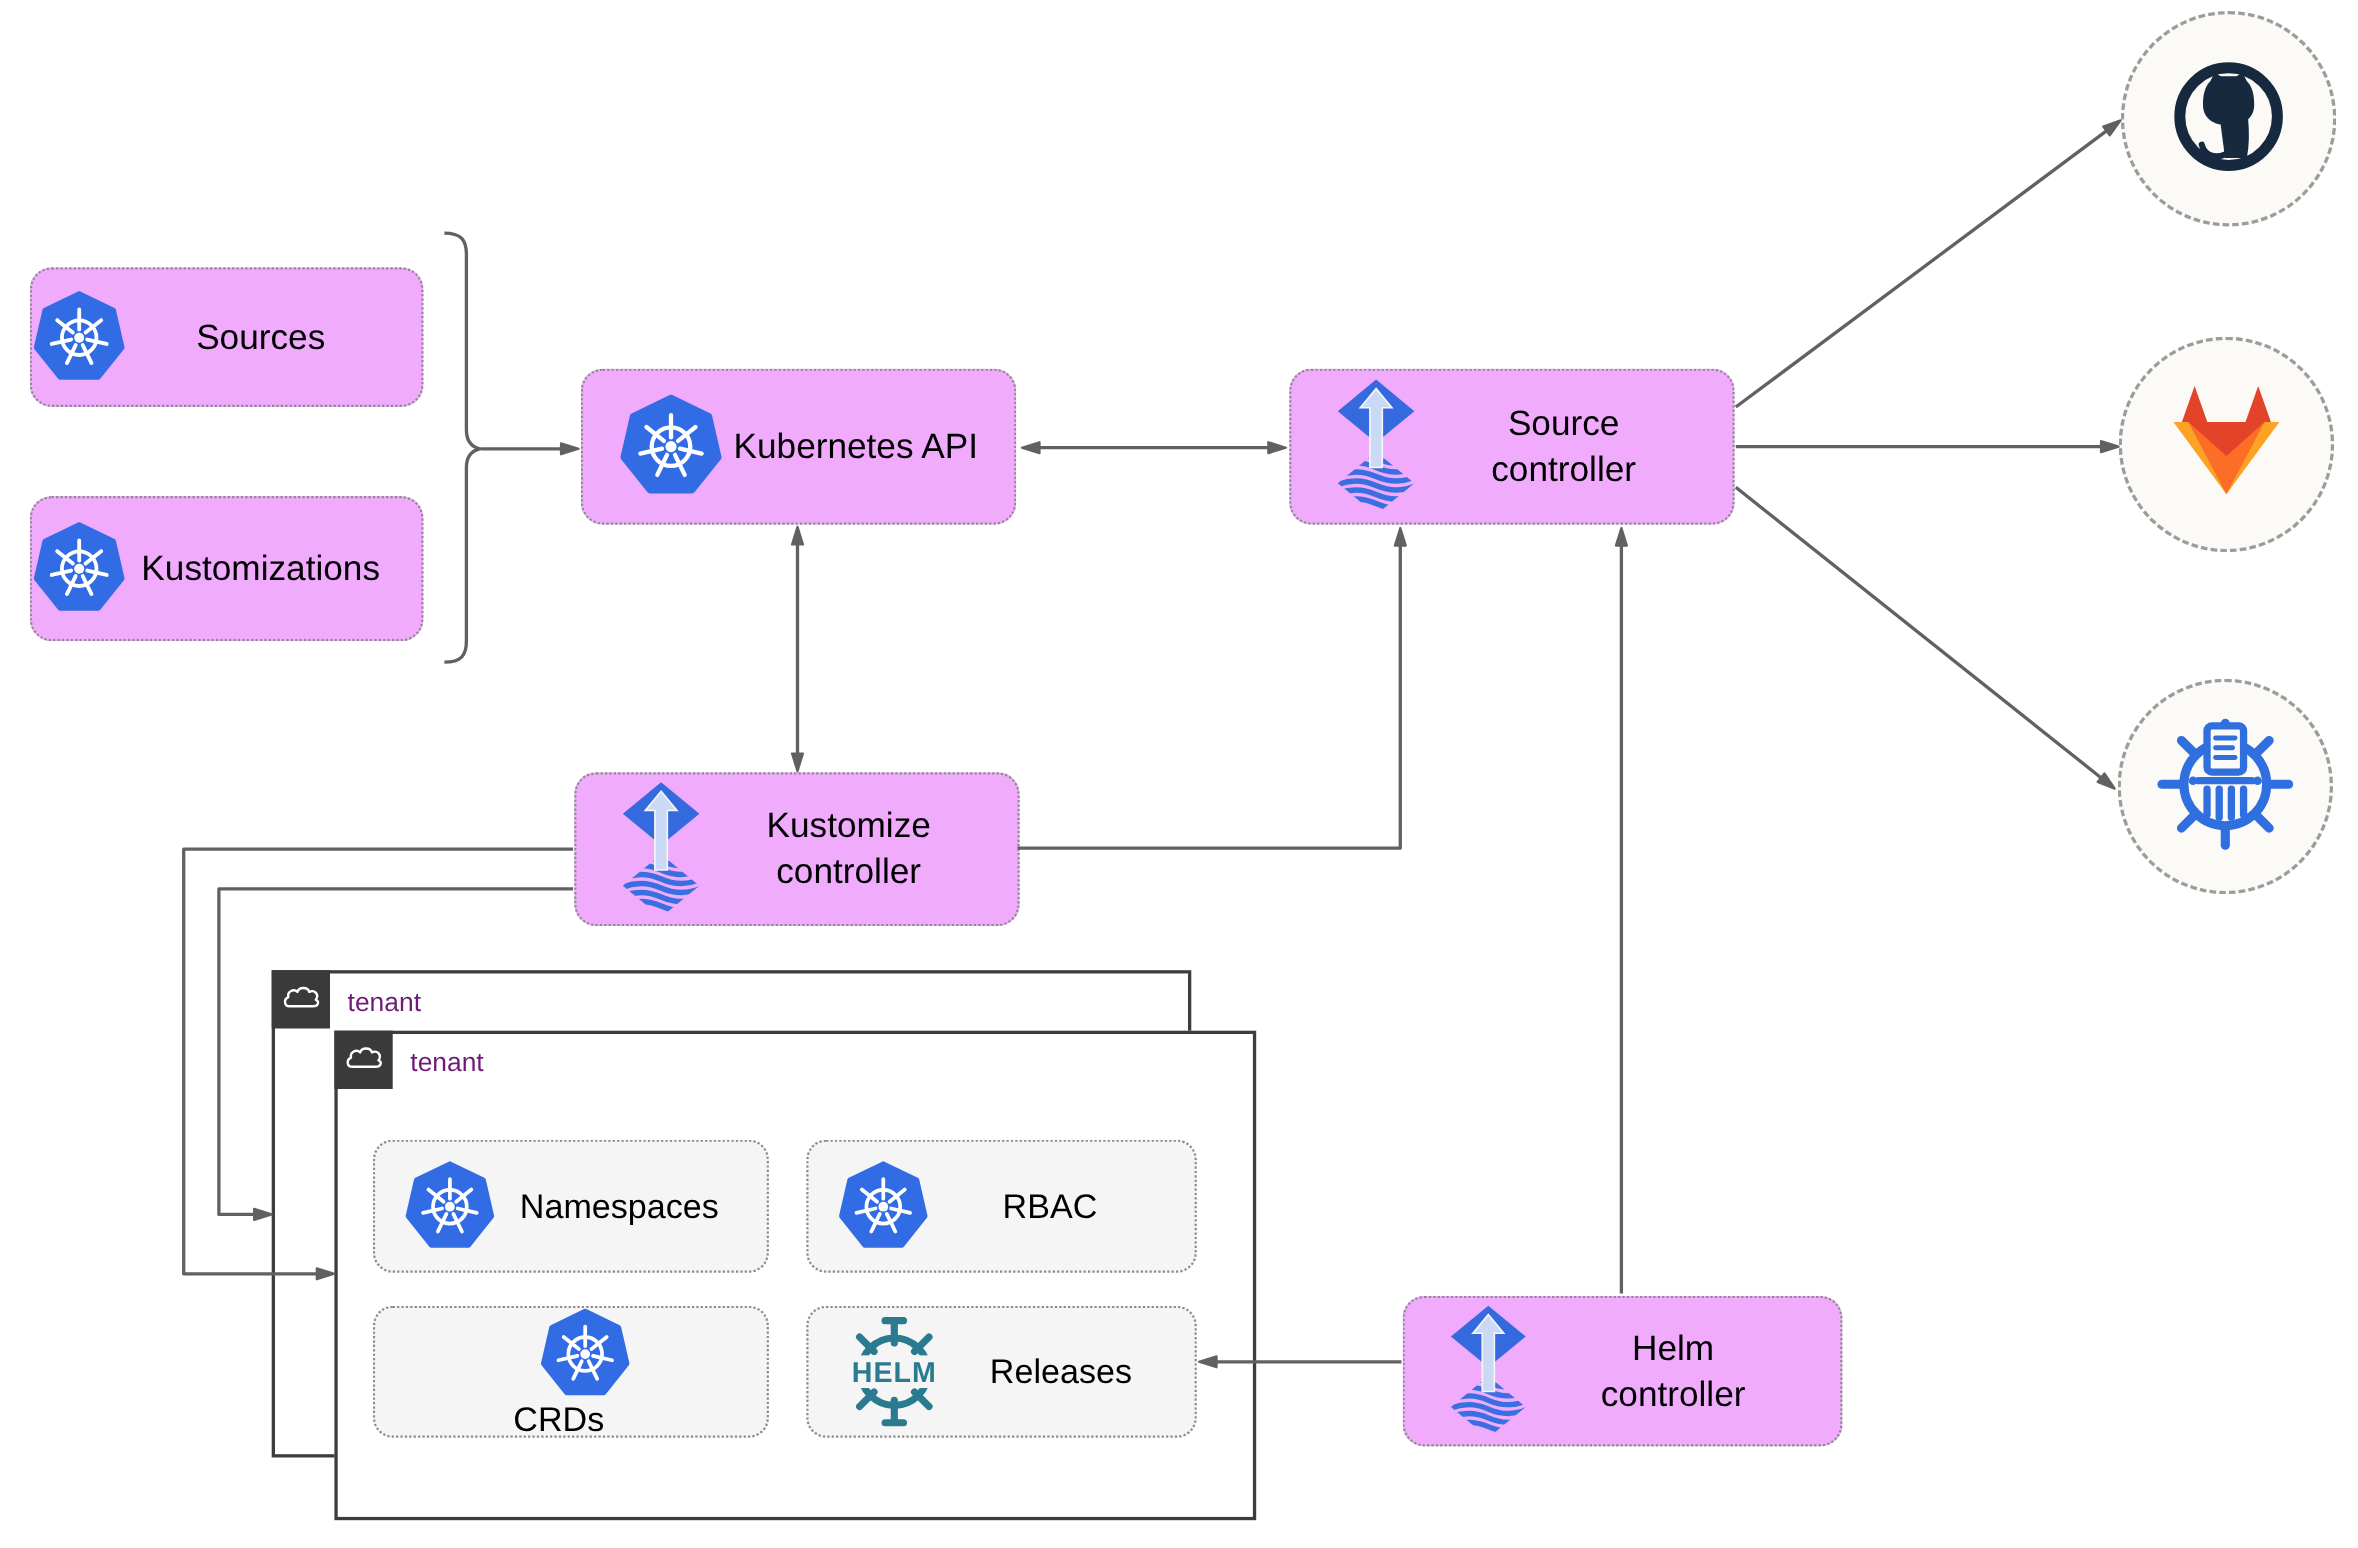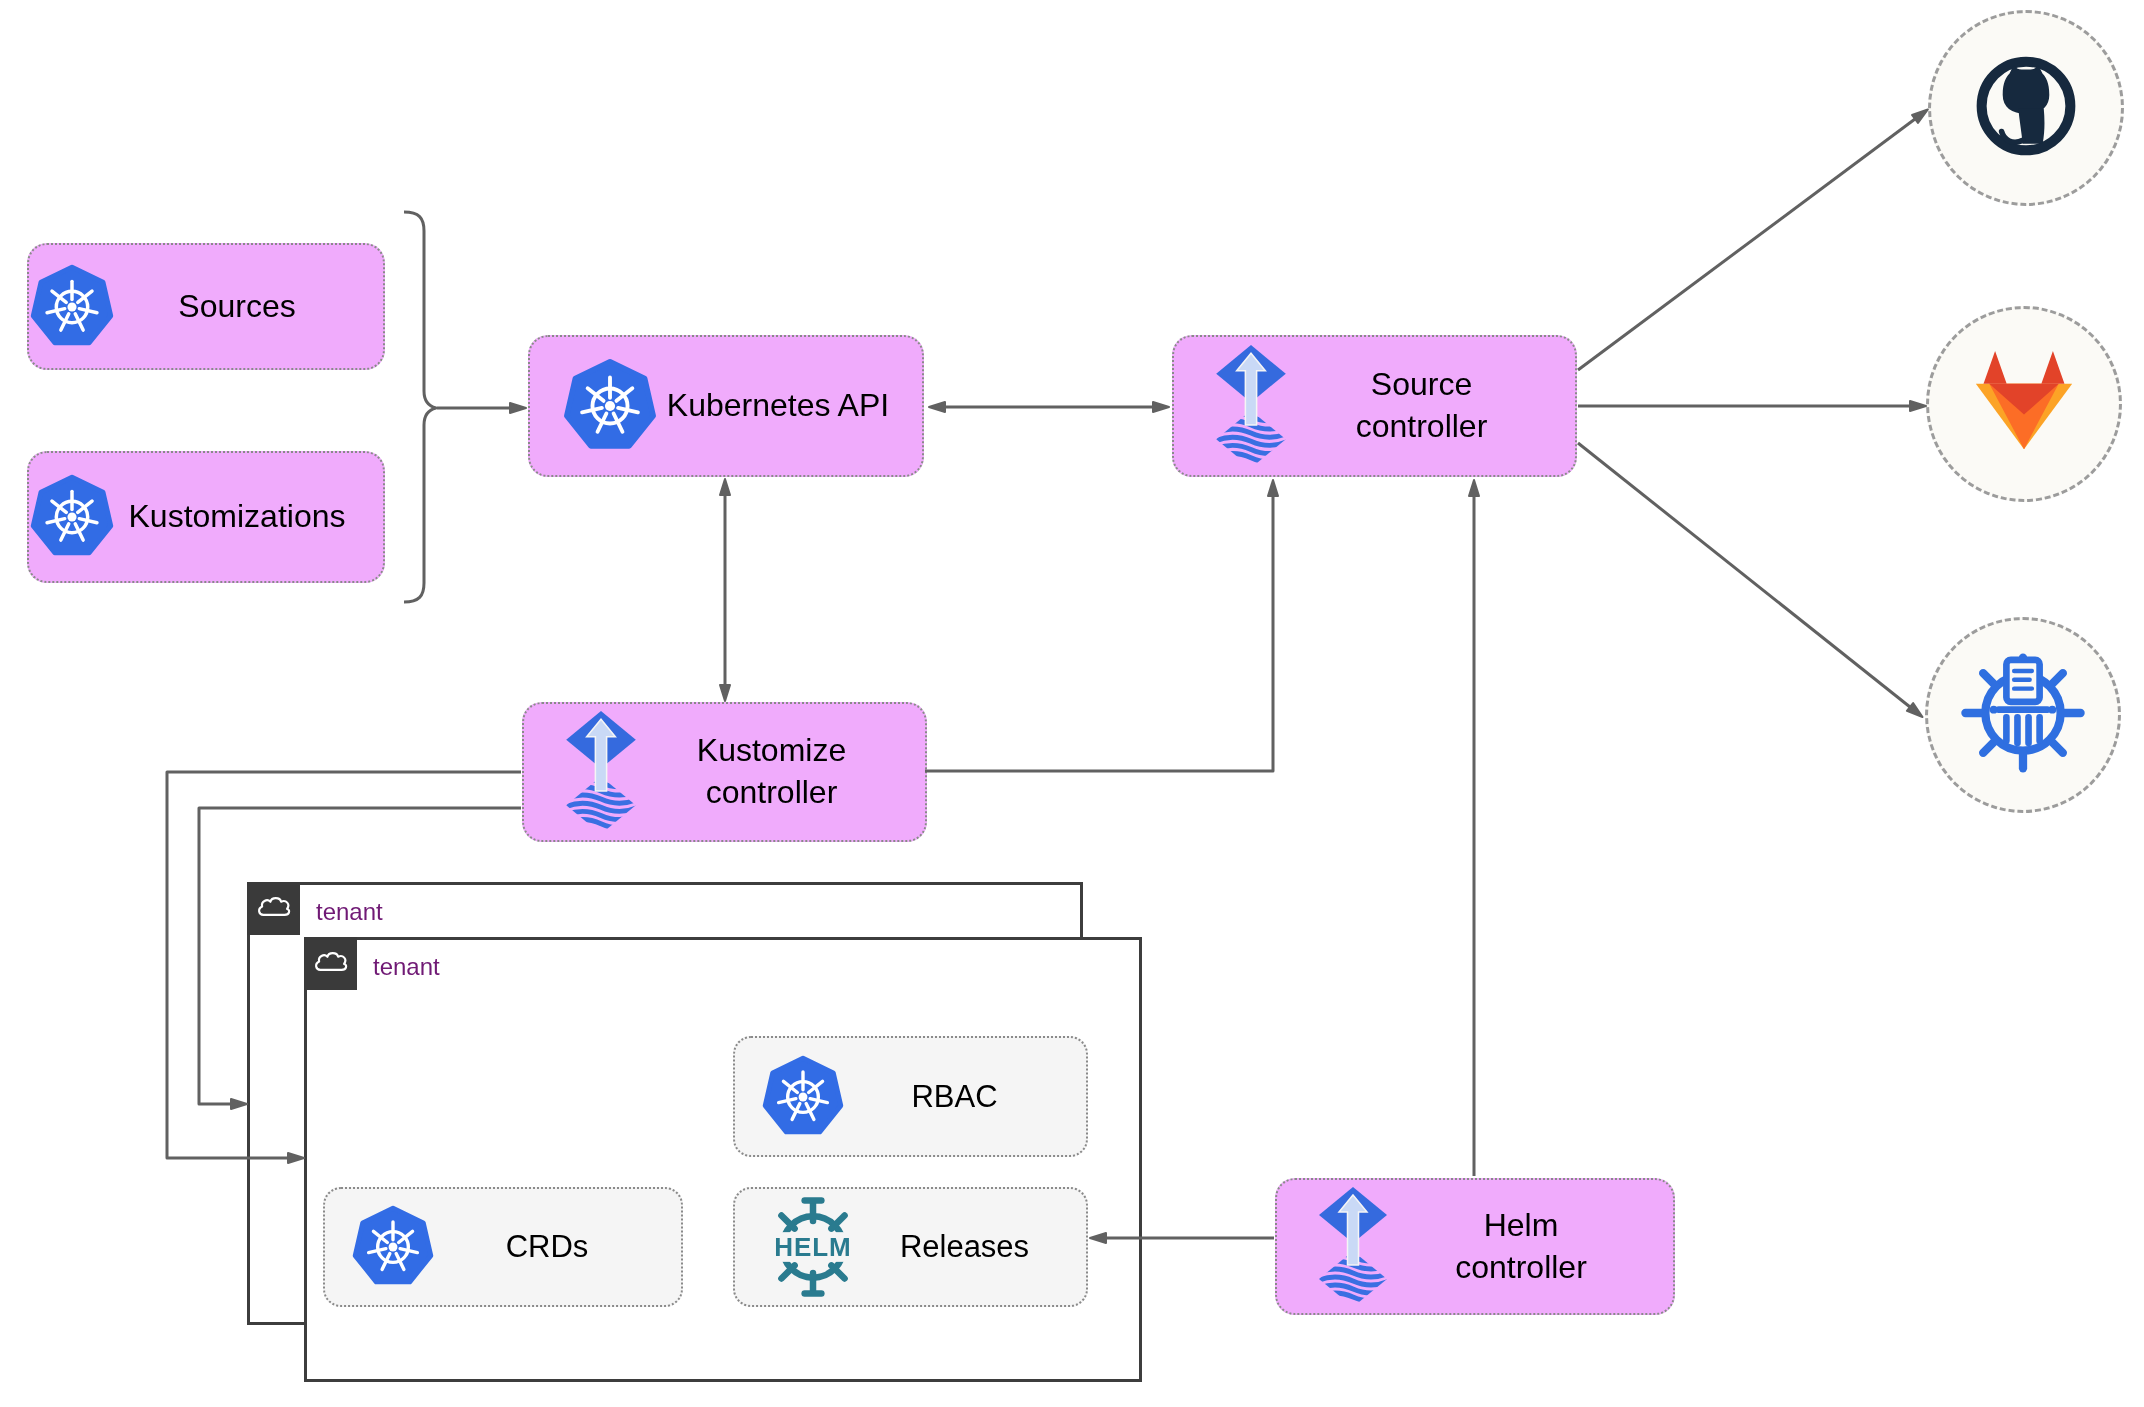--- a/index.html
+++ b/index.html
@@ -245,31 +245,39 @@
   <div class="tenant tenant-front">
     <div class="tab">
       <span>
         <svg width="38" height="27" viewBox="0 0 32 22">
             <use href="#g-cloud"></use>
           </svg>
       </span>
     </div>
     <div class="tlabel">tenant</div>
 
+    <div class="inner-box" style="left:32px; top:96px; width:360px; height:121px;">
+      <span class="ic">
+        <svg width="84" height="84" viewBox="-52 -52 104 104">
+            <use href="#g-k8s"></use>
+          </svg>
+      </span>
+      <span class="lb">Namespaces</span>
+    </div>
 
     <div class="inner-box" style="left:426px; top:96px; width:355px; height:121px;">
       <span class="ic">
         <svg width="84" height="84" viewBox="-52 -52 104 104">
             <use href="#g-k8s"></use>
           </svg>
       </span>
       <span class="lb">RBAC</span>
     </div>
 
-    <div class="inner-box" style="left:16px; top:247px; width:360px; height:120px;">
+    <div class="inner-box" style="left:32px; top:247px; width:360px; height:120px;flex-direction:column;">
       <span class="ic">
         <svg width="84" height="84" viewBox="-52 -52 104 104">
             <use href="#g-k8s"></use>
           </svg>
       </span>
       <span class="lb">CRDs</span>
     </div>
 
     <div class="inner-box" style="left:426px; top:247px; width:355px; height:120px;">
       <span class="ic">

